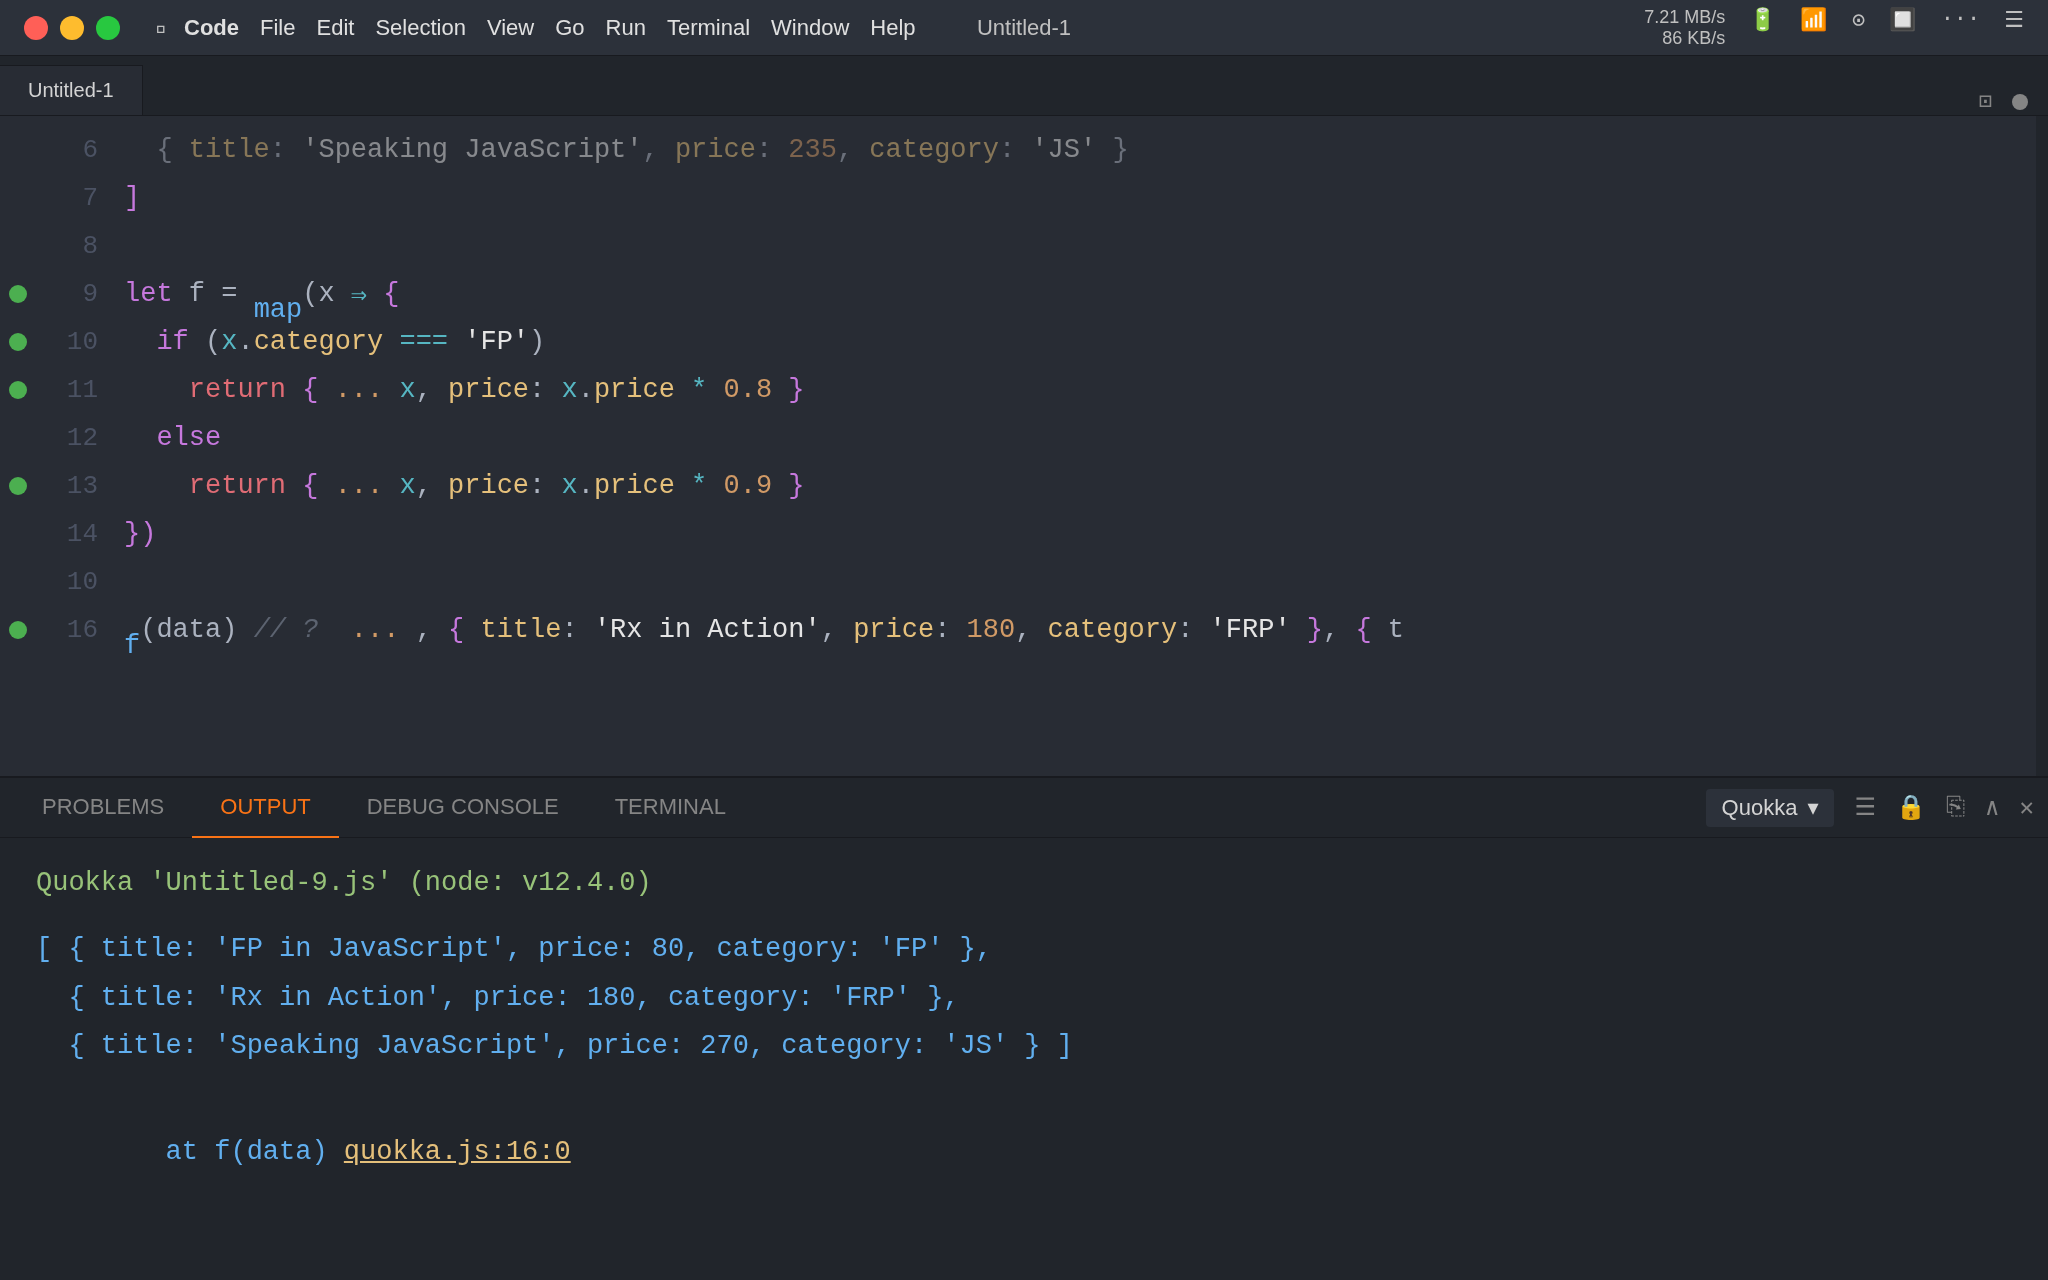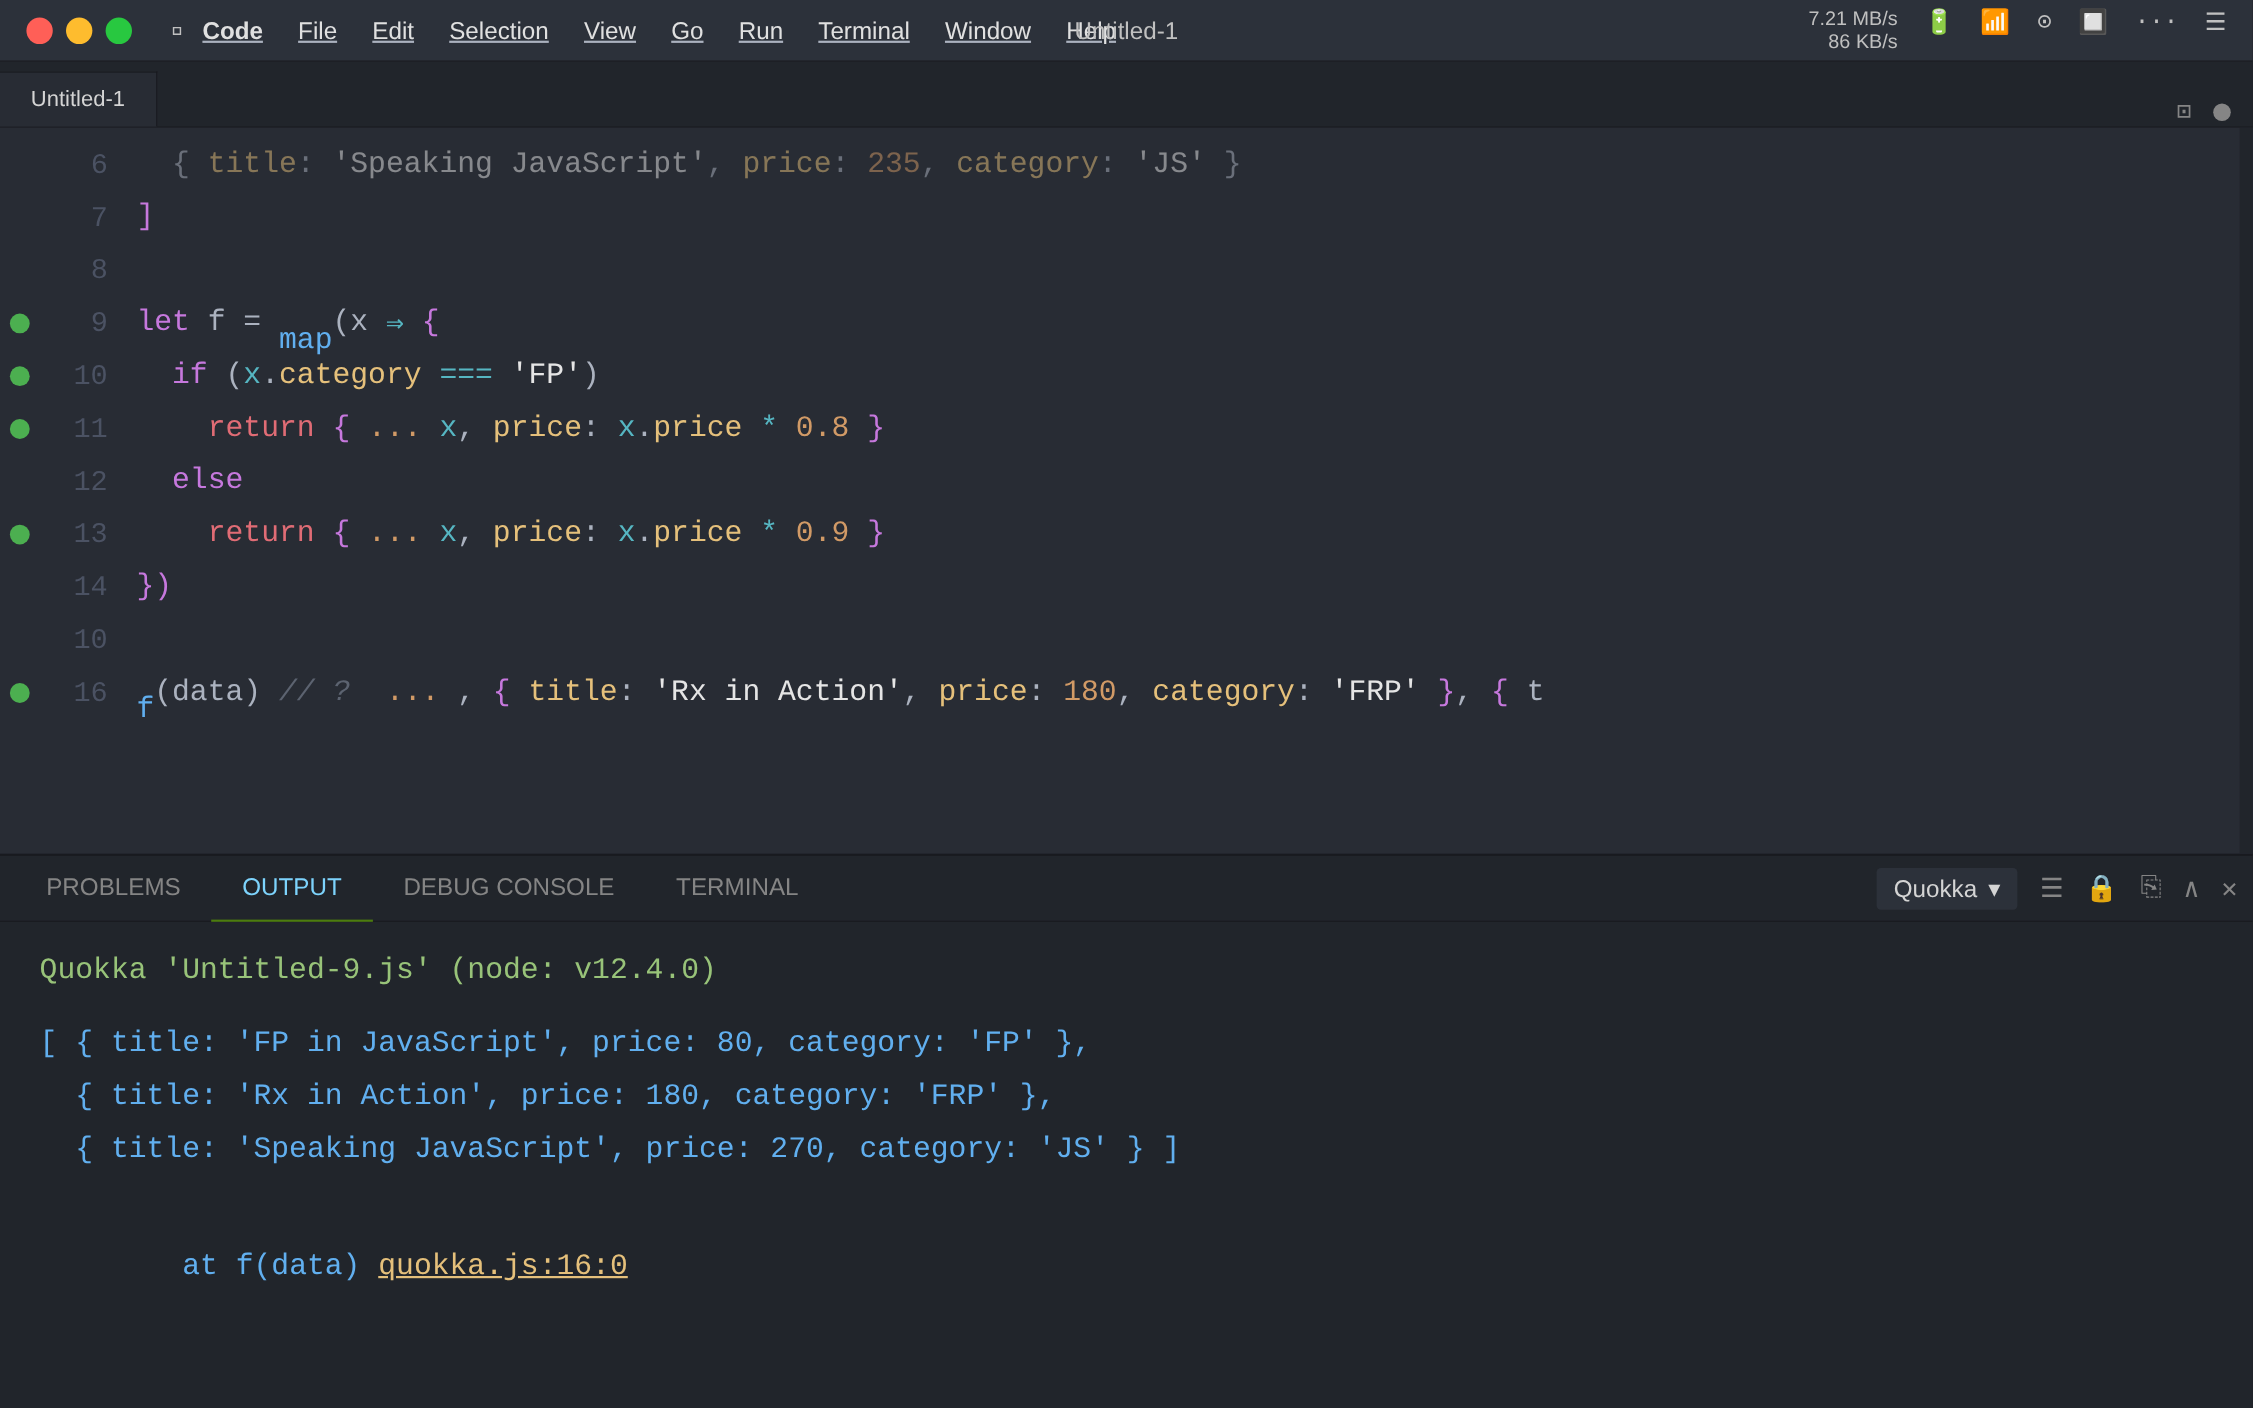--- a/index.html
+++ b/index.html
@@ -41,23 +41,22 @@
     .tl-red { background: #ff5f57; }
     .tl-yellow { background: #febc2e; }
     .tl-green { background: #28c840; }
     .apple-logo {
       font-size: 20px;
       color: #c0c0c0;
       margin-left: 20px;
     }
     .menu-bar {
       display: flex;
-      gap: 32px;
-      align-items: center;
-      text-decoration: underline;
+      gap: 21px;
+      align-items: center;
     }
     .menu-item {
       font-size: 22px;
       color: #e0e0e0;
       font-family: -apple-system, BlinkMacSystemFont, sans-serif;
       font-weight: 400;
     }
     .menu-item.bold { font-weight: 600; }
     .title-center {
       position: absolute;
@@ -226,22 +225,22 @@
       align-items: center;
       padding: 0 28px;
       font-family: -apple-system, BlinkMacSystemFont, sans-serif;
       font-size: 22px;
       color: #858585;
       cursor: pointer;
       border-bottom: 2px solid transparent;
       margin-bottom: -1px;
     }
     .panel-tab.active {
-      color: #7dd3fc;
-      border-bottom: 2px solid #4d7c0f;
+      color: #f97316;
+      border-bottom: 2px solid #f97316;
     }
     .panel-tab-spacer { flex: 1; }
     .panel-dropdown {
       display: flex;
       align-items: center;
       gap: 10px;
       background: #2c313a;
       border-radius: 4px;
       padding: 6px 16px;
       font-size: 22px;

